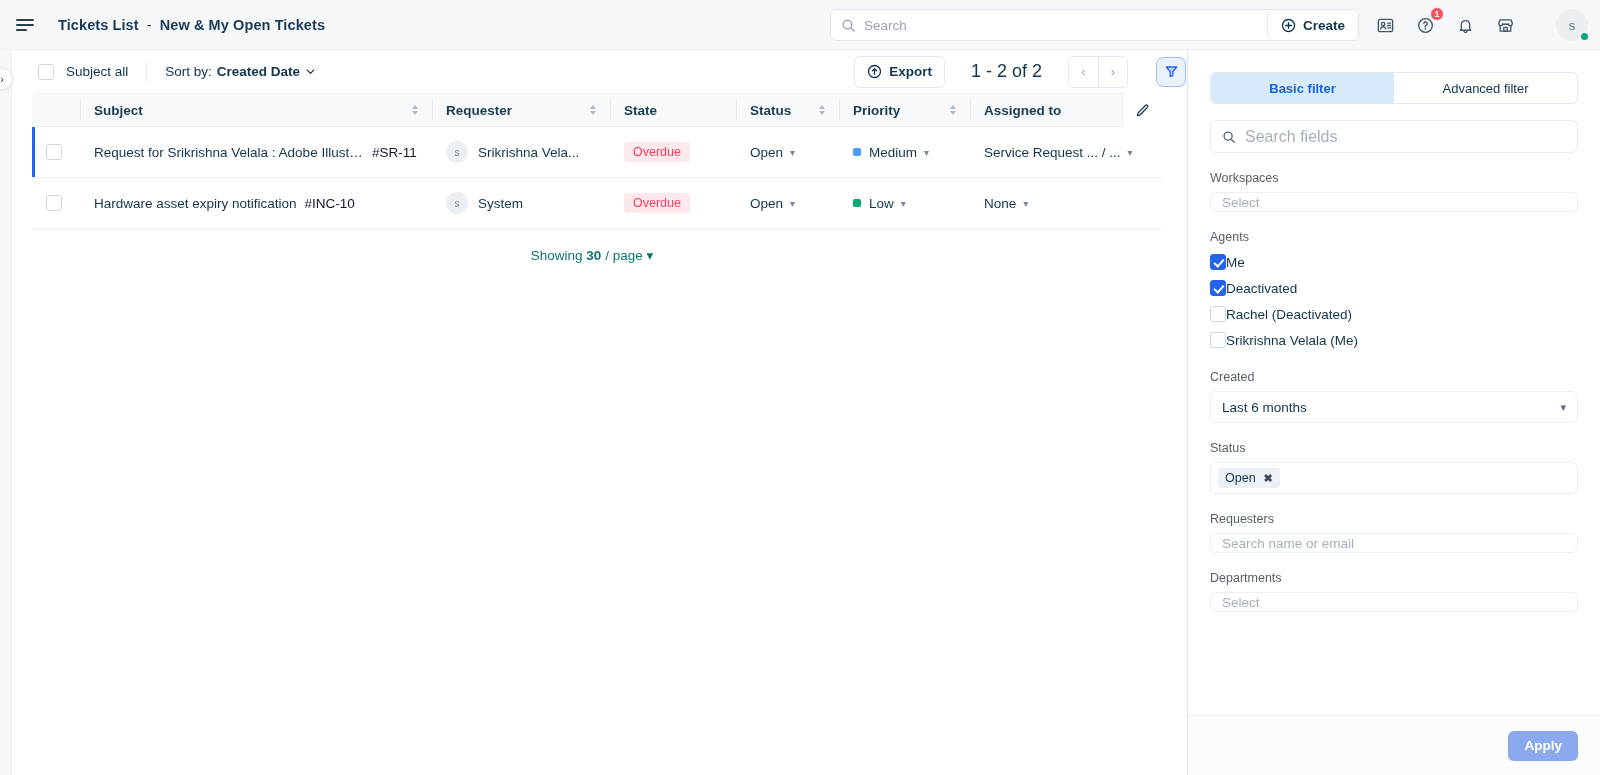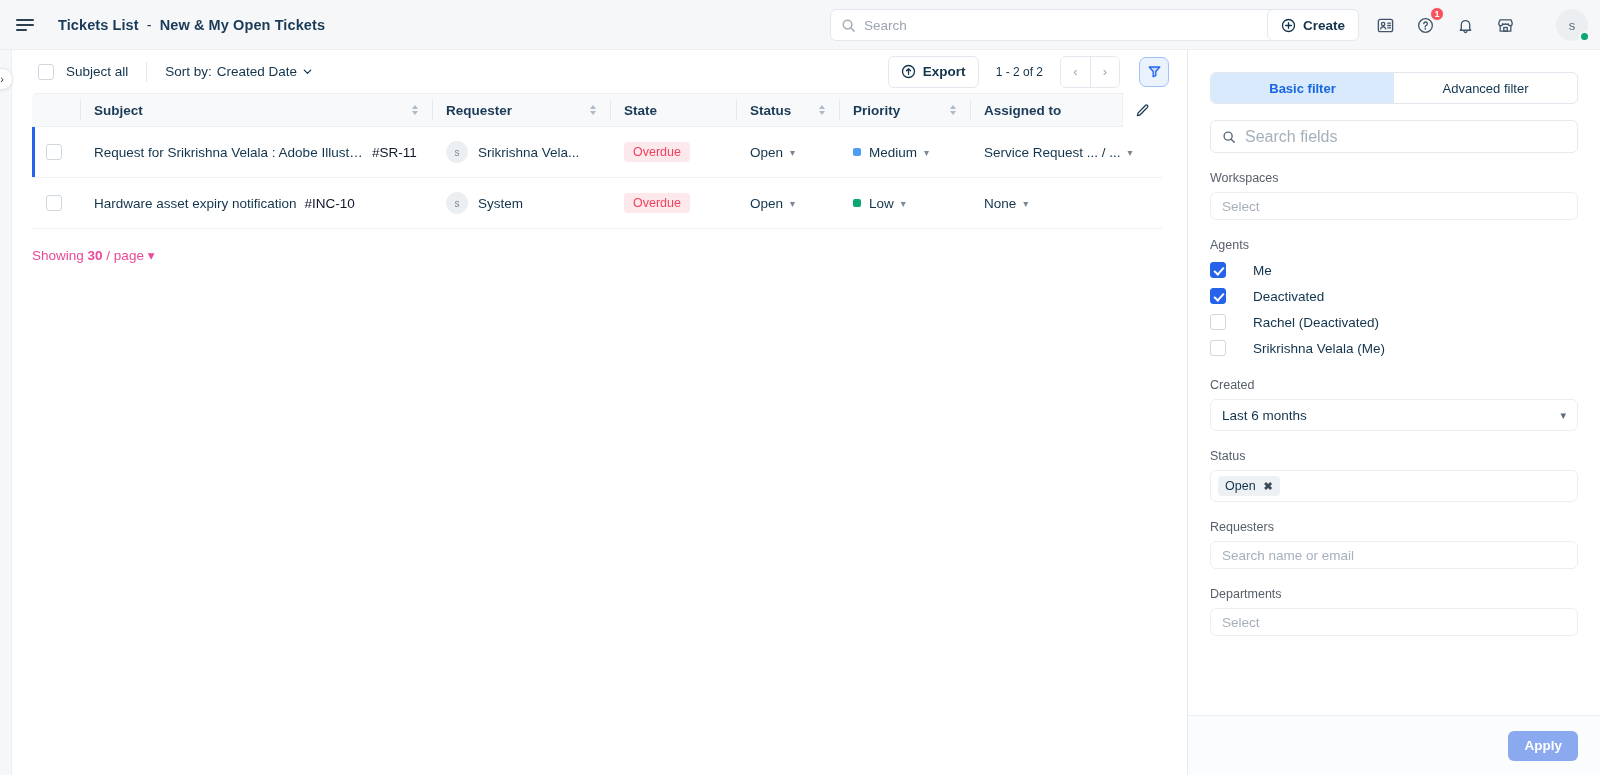--- a/index.html
+++ b/index.html
@@ -107,29 +107,29 @@
   }
   .cb.checked { background: #2563eb; border-color: #2563eb; }
   .cb.checked::after {
     content: ""; position: absolute; left: 4.5px; top: 1.5px;
     width: 4px; height: 8px; border: solid #fff; border-width: 0 2px 2px 0;
     transform: rotate(42deg);
   }
   .select-all-label { margin-left: 12px; font-size: 13.5px; color: #12344d; cursor: pointer; }
   .tb-divider { width: 1px; height: 20px; background: #e6eaee; margin: 0 18px; }
   .sortby { font-size: 13.5px; color: #12344d; cursor: pointer; display:flex; align-items:center; gap:5px;}
-  .sortby b { font-weight: 400; }
-
-  .tb-right { position: absolute; right: 18px; display: flex; align-items: center; gap: 3px; }
+  .sortby b { font-weight: 700; }
+
+  .tb-right { position: absolute; right: 1px; display: flex; align-items: center; gap: 12px; }
   .export-btn {
     display: flex; align-items: center; gap: 7px; height: 32px; padding: 0 12px;
     background: #fff; border: 1px solid #e3e8ee; border-radius: 6px;
     font-size: 13.5px; font-weight: 700; color: #12344d; cursor: pointer;
   }
-  .pagecount { font-size: 12px; color: #12344d; margin: 0 14px; white-space: nowrap; }
+  .pagecount { font-size: 18px; color: #12344d; margin: 0 14px; white-space: nowrap; }
   .pager {
     display: flex; border: 1px solid #e3e8ee; border-radius: 6px; overflow: hidden; background: #fff;
   }
   .pager button {
     width: 29px; height: 30px; background: #fff; border: none; cursor: pointer;
     color: #9aa5b1; font-size: 13px; display: flex; align-items: center; justify-content: center;
     font-family: "Liberation Sans", sans-serif;
   }
   .pager button + button { border-left: 1px solid #e3e8ee; }
   .filter-btn {
@@ -195,22 +195,22 @@
   .req-name { overflow: hidden; text-overflow: ellipsis; white-space: nowrap; }
   .pill-overdue {
     background: #fde8ec; color: #f0425e; font-size: 12.5px; border-radius: 4px;
     padding: 3px 9px; display: inline-block;
   }
   .caret { font-size: 10px; color: #7b8794; margin-left: 7px; }
   .dot { width: 8px; height: 8px; border-radius: 2px; display: inline-block; margin-right: 8px; flex:0 0 auto;}
   .trunc { overflow: hidden; text-overflow: ellipsis; white-space: nowrap; }
 
   .showing {
-    width: 1130px; margin-left: 20px; text-align: left; padding: 18px 10px 0 0;
-    font-size: 13.5px; color: #ec4899;
+    width: 1130px; margin-left: 20px; text-align: center; padding: 18px 10px 0 0;
+    font-size: 13.5px; color: #0f766e;
   }
   .showing b { font-weight: 700; }
   .showing .cursor { cursor: pointer; }
 
   
   .panel {
     position: absolute; right: 0; top: 50px; width: 1600px; height: 725px;
     pointer-events: none;
   }
   .filter-panel {
@@ -235,21 +235,21 @@
   }
   .fp-search input {
     flex: 1; border: none; outline: none; font-size: 16px; margin-left: 9px;
     font-family: "Liberation Sans", sans-serif; color: #12344d; background: transparent;
   }
   .fp-search input::placeholder { color: #a5b0bb; }
 
   .fld { margin-top: 18px; }
   .fld-label { font-size: 12.5px; color: #57606a; margin-bottom: 7px; }
   .fld-box {
-    height: 28px; border: 1px solid #eceff1; border-radius: 6px; background: #fff;
+    height: 20px; border: 1px solid #eceff1; border-radius: 6px; background: #fff;
     display: flex; align-items: center; padding: 0 11px; font-size: 13.5px; color: #12344d;
     cursor: pointer;
   }
   .fld-box.ph { color: #a5b0bb; }
   .fld-select {
     height: 32px; border: 1px solid #eceff1; border-radius: 6px; background: #fff;
     display: flex; align-items: center; justify-content: space-between;
     padding: 0 11px; font-size: 13.5px; color: #12344d; cursor: pointer;
   }
   .fld-select .chev { color: #5b6b7b; font-size: 11px; }
@@ -258,21 +258,21 @@
     min-height: 32px; border: 1px solid #eceff1; border-radius: 6px; background: #fff;
     display: flex; align-items: center; padding: 0 7px; gap: 6px; flex-wrap: wrap;
   }
   .chip {
     background: #eef1f4; border-radius: 4px; font-size: 12.5px; color: #12344d;
     padding: 3px 7px; display: inline-flex; align-items: center; gap: 8px;
   }
   .chip .x { cursor: pointer; font-size: 11px; color: #3b4a59; font-weight: 700; }
 
   .agents { margin-top: 10px; display: flex; flex-direction: column; gap: 10px; }
-  .agent-row { display: flex; align-items: center; gap: 27px; cursor: pointer; }
+  .agent-row { display: flex; align-items: center; gap: 0; cursor: pointer; }
   .agent-row span { font-size: 13.5px; color: #12344d; }
 
   .fp-footer {
     height: 60px; border-top: 1px solid #eceff1; background: #fbfcfd;
     display: flex; align-items: center; justify-content: flex-end; padding-right: 22px;
   }
   .apply-btn {
     background: #8aa9ef; color: #fff; border: none; border-radius: 6px;
     height: 30px; padding: 0 16px; font-size: 13.5px; font-weight: 700;
     cursor: pointer; font-family: "Liberation Sans", sans-serif;

